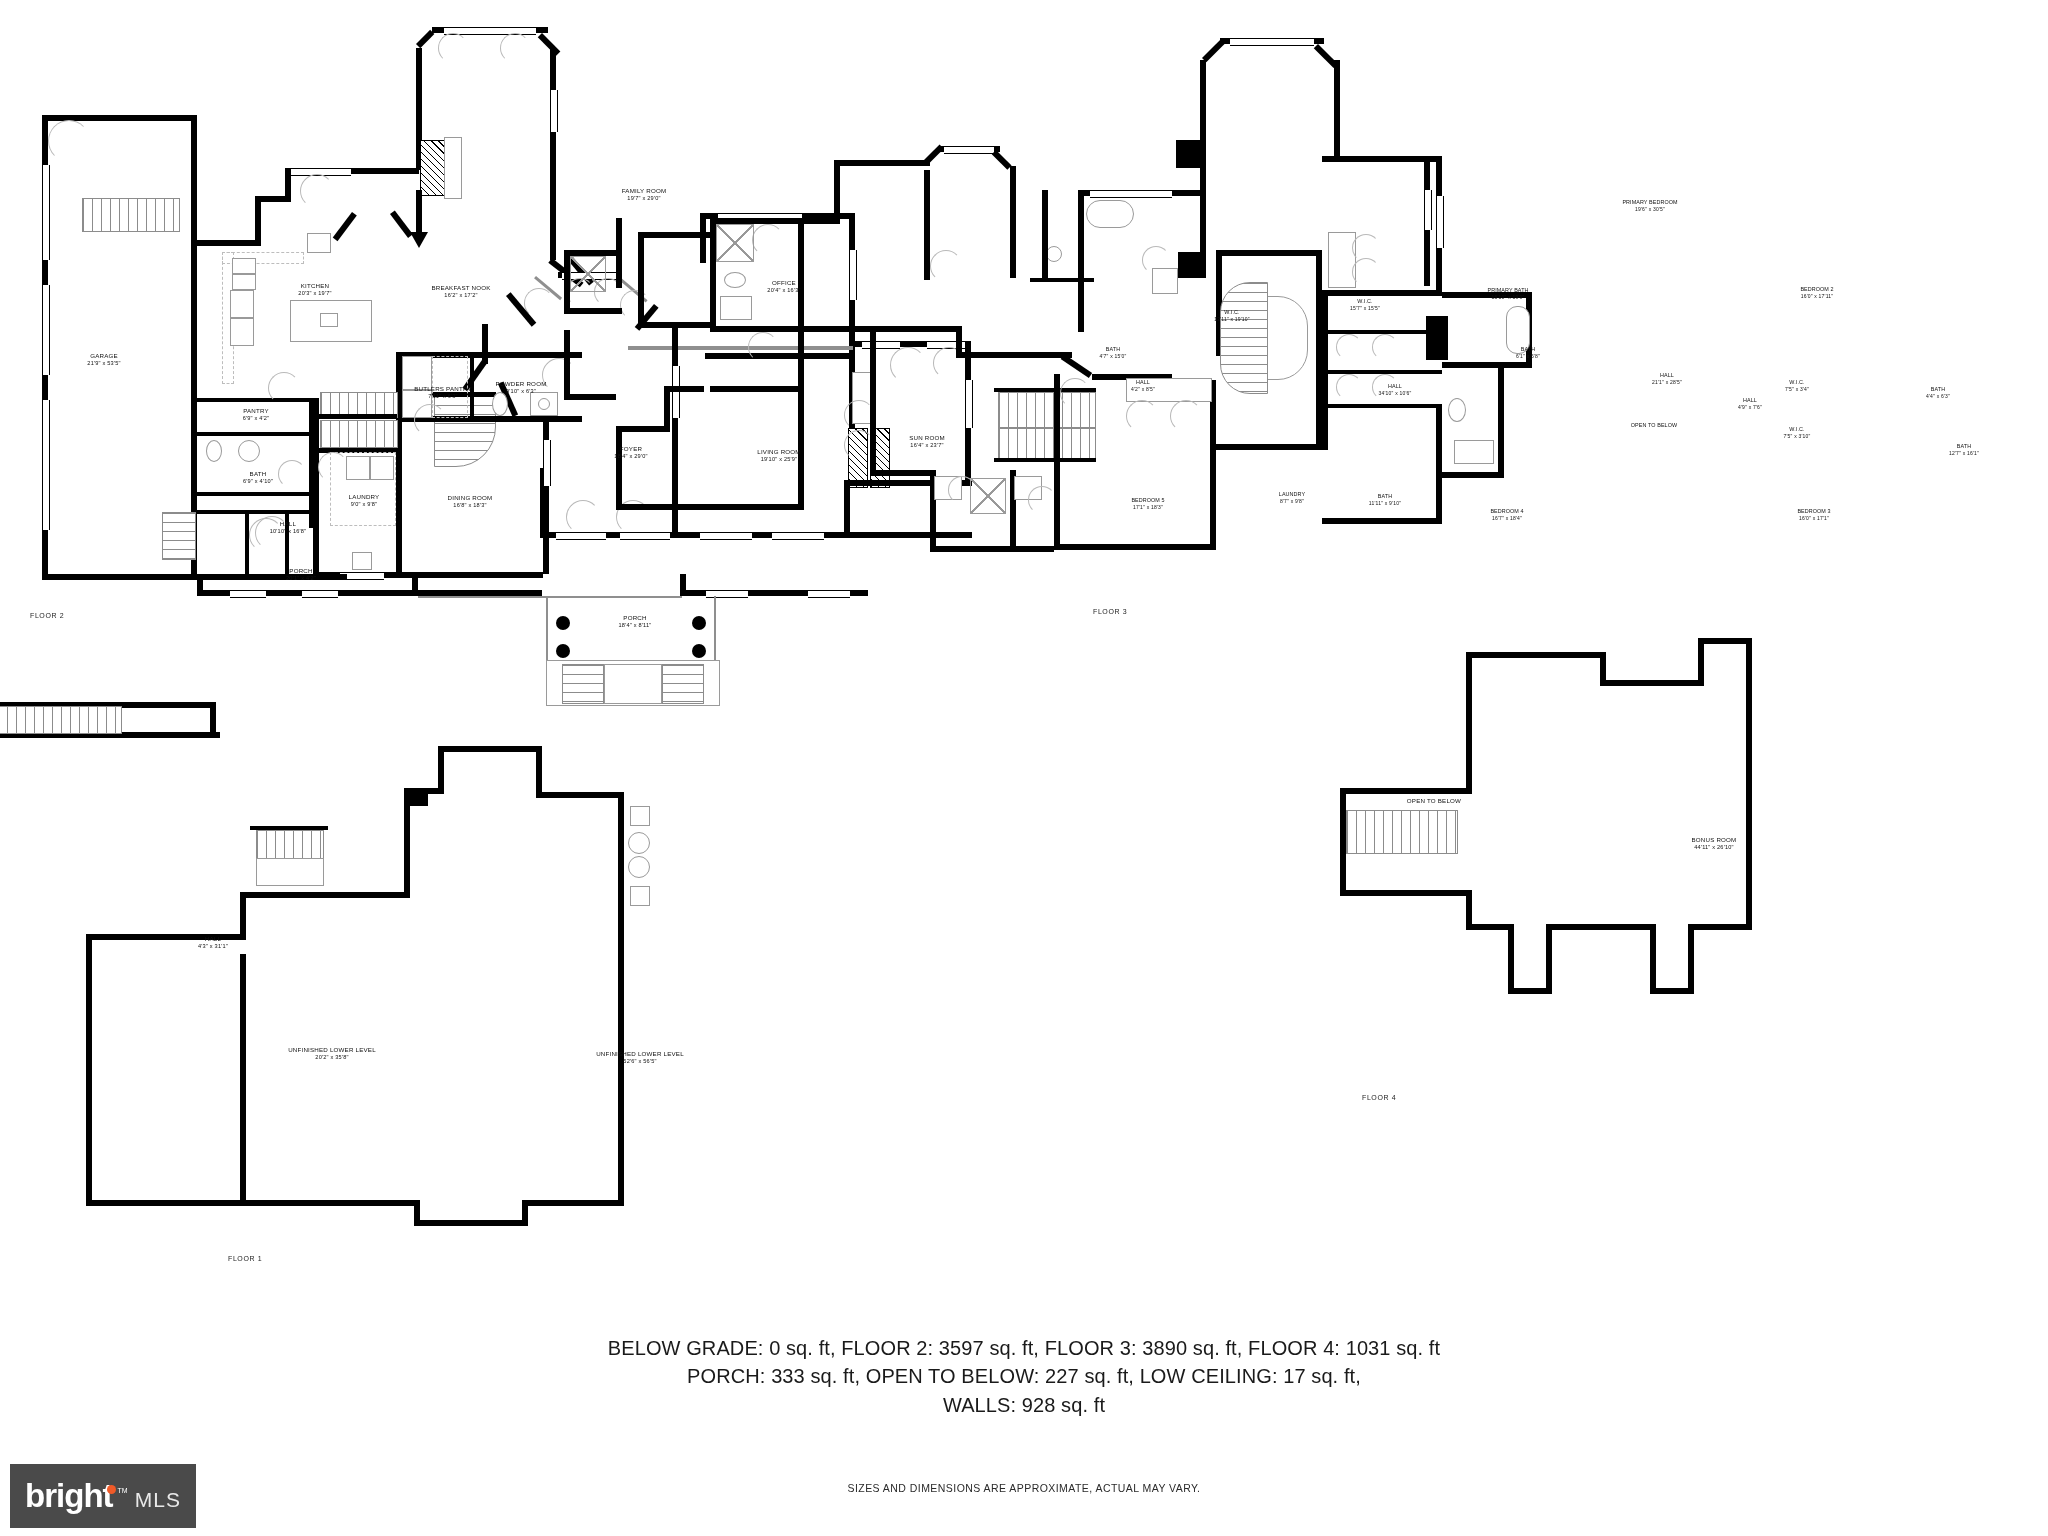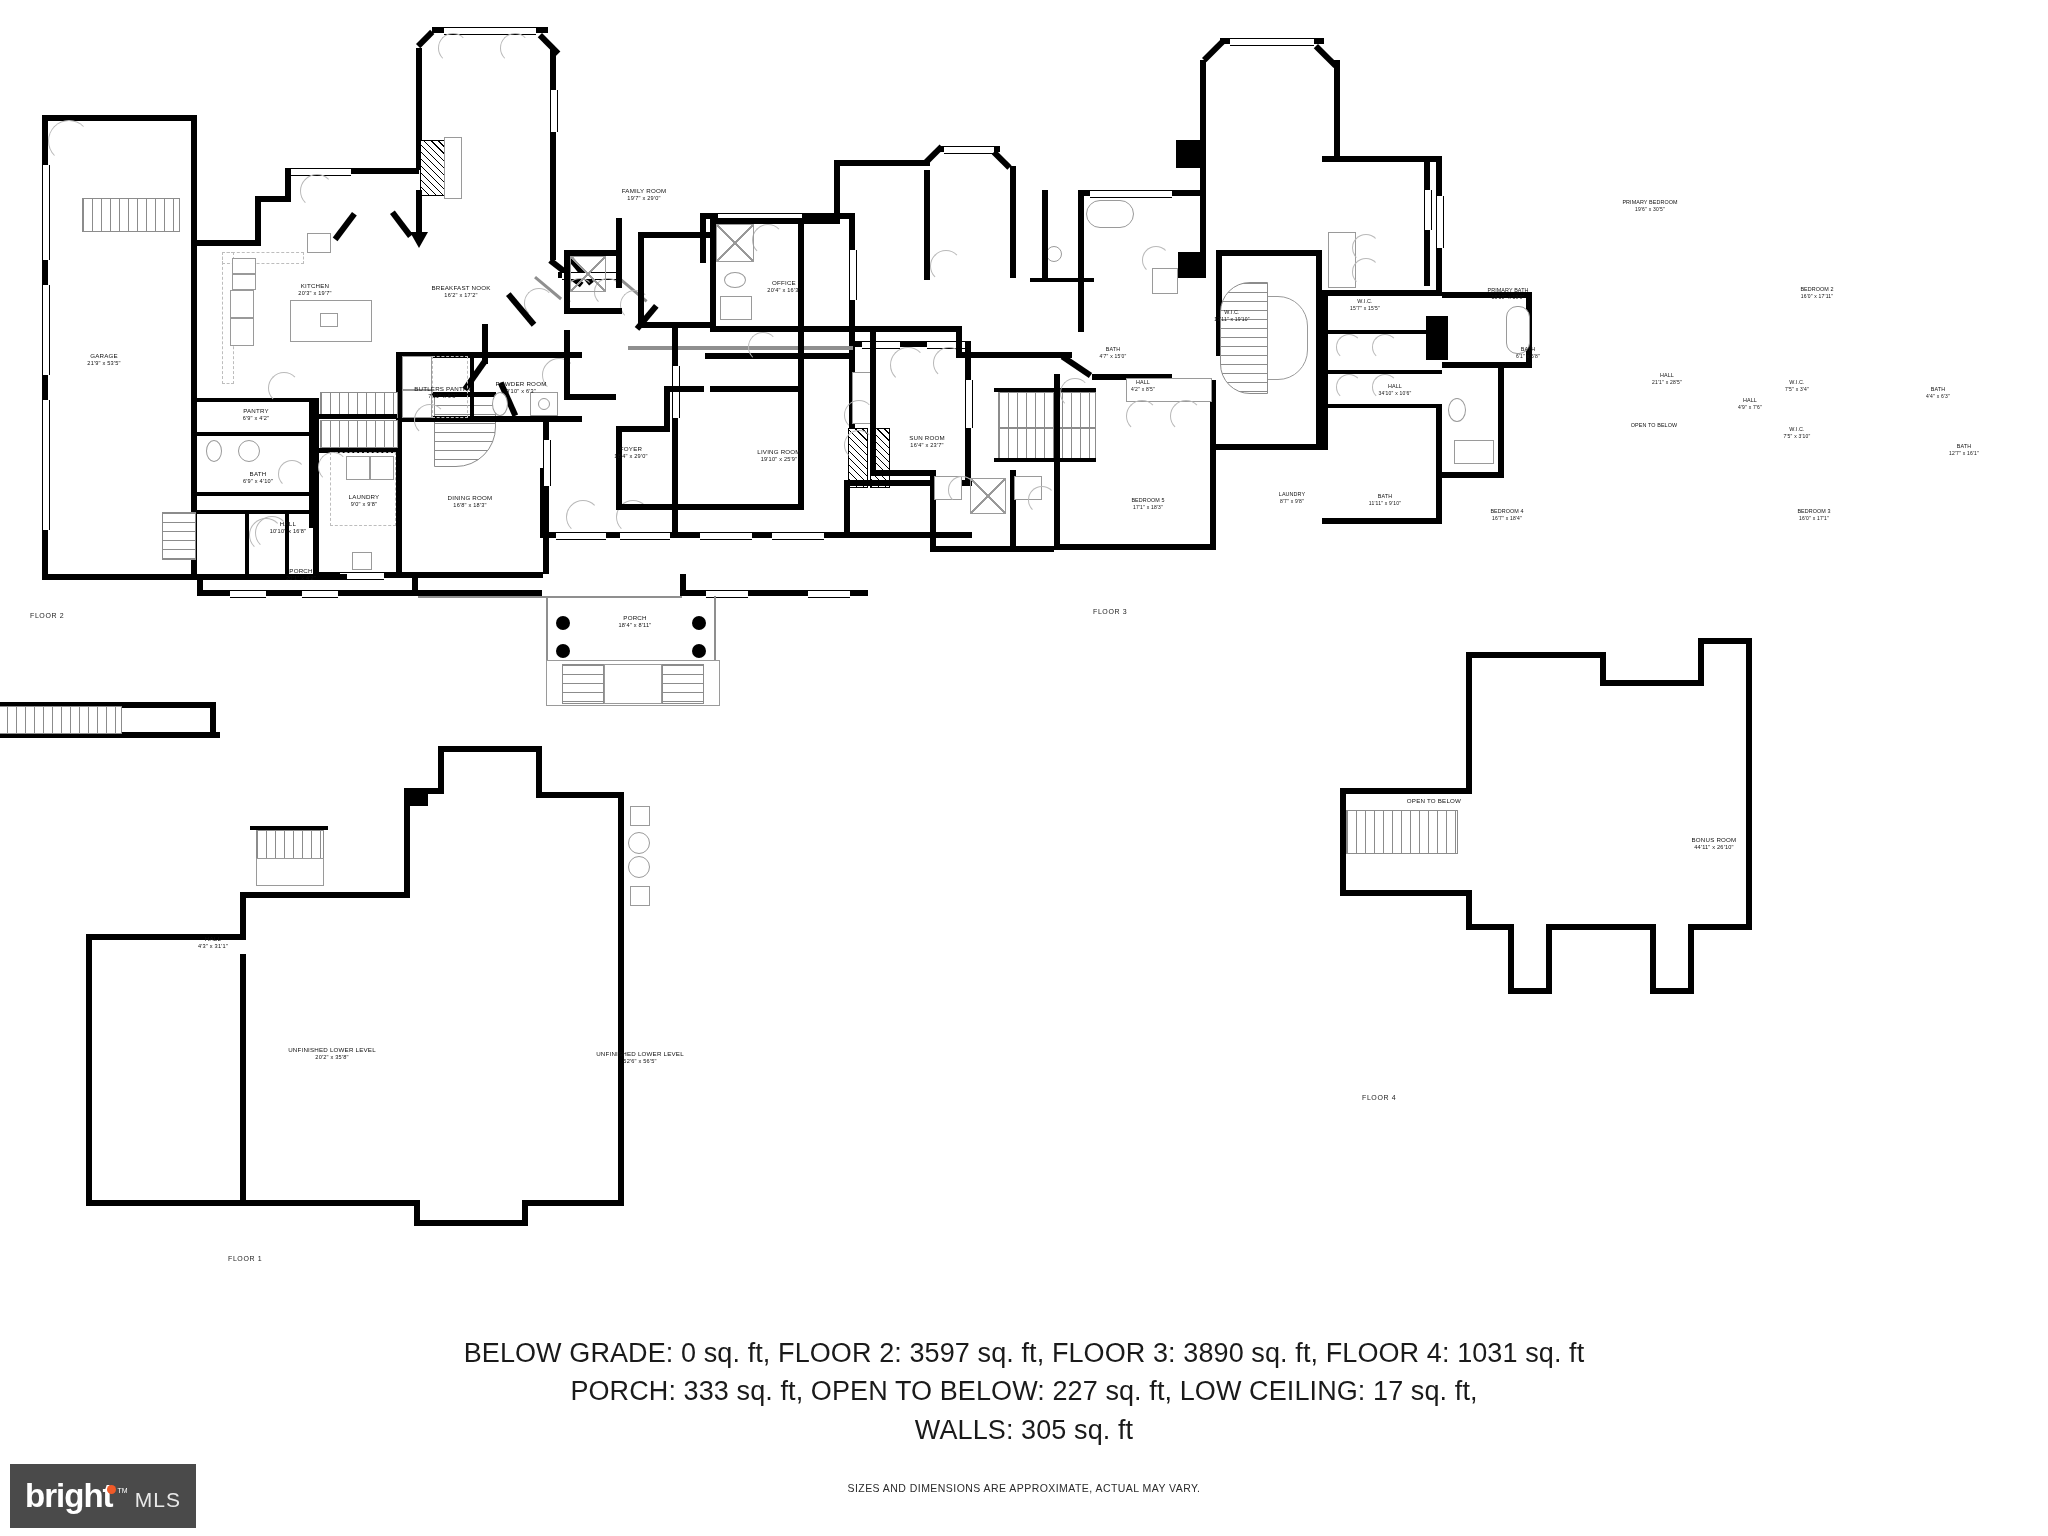--- a/index.html
+++ b/index.html
@@ -35,21 +35,21 @@
   .rlab .dm{display:block;font-size:6.6px;letter-spacing:.2px;}
   .rlab.sm .nm{font-size:6.2px;letter-spacing:.2px;}
   .rlab.sm .dm{font-size:5.6px;}
   .rlab.xs .nm{font-size:5.4px;letter-spacing:.1px;}
   .rlab.xs .dm{font-size:5px;}
   .floorlab{position:absolute;font-size:7px;letter-spacing:.6px;color:#222;}
 
   
   #summary{position:absolute;left:0;right:0;text-align:center;}
   #summary .total{font-size:23px;font-weight:bold;letter-spacing:.2px;margin-bottom:5px;}
-  #summary .line{font-size:27px;letter-spacing:.1px;line-height:1.42;}
+  #summary .line{font-size:20px;letter-spacing:.1px;line-height:1.42;}
   #disclaimer{position:absolute;left:0;right:0;text-align:center;
               font-size:10.5px;letter-spacing:.45px;color:#2a2a2a;}
 
   
   #brand{position:absolute;left:10px;bottom:8px;width:186px;height:64px;
          background:#4a4a4a;display:flex;align-items:center;justify-content:center;}
   #brand .bw{display:flex;align-items:baseline;color:#fff;}
   #brand .b1{font-size:33px;font-weight:bold;letter-spacing:-1px;}
   #brand .dot{width:9px;height:9px;border-radius:50%;background:#f05a28;
               display:inline-block;margin:0 1px 0 -6px;position:relative;top:-13px;}
@@ -619,21 +619,21 @@
     </div>
 
   <div class="floorlab" style="left:30px;top:612px;">FLOOR 2</div>
   <div class="floorlab" style="left:1093px;top:608px;">FLOOR 3</div>
   <div class="floorlab" style="left:228px;top:1255px;">FLOOR 1</div>
   <div class="floorlab" style="left:1362px;top:1094px;">FLOOR 4</div>
 
   <div id="summary" style="top:1334px;">
     <div class="line">BELOW GRADE: 0 sq. ft, FLOOR 2: 3597 sq. ft, FLOOR 3: 3890 sq. ft, FLOOR 4: 1031 sq. ft</div>
     <div class="line">PORCH: 333 sq. ft, OPEN TO BELOW: 227 sq. ft, LOW CEILING: 17 sq. ft,</div>
-    <div class="line">WALLS: 305 sq. ft</div>
+    <div class="line">WALLS: 928 sq. ft</div>
   </div>
 
   <div id="disclaimer" style="top:1482px;">SIZES AND DIMENSIONS ARE APPROXIMATE, ACTUAL MAY VARY.</div>
 
   <div id="brand">
     <div class="bw">
       <span class="b1">bright</span>
       <span class="dot"></span>
       <span class="tm">TM</span>
       <span class="b2">MLS</span>

